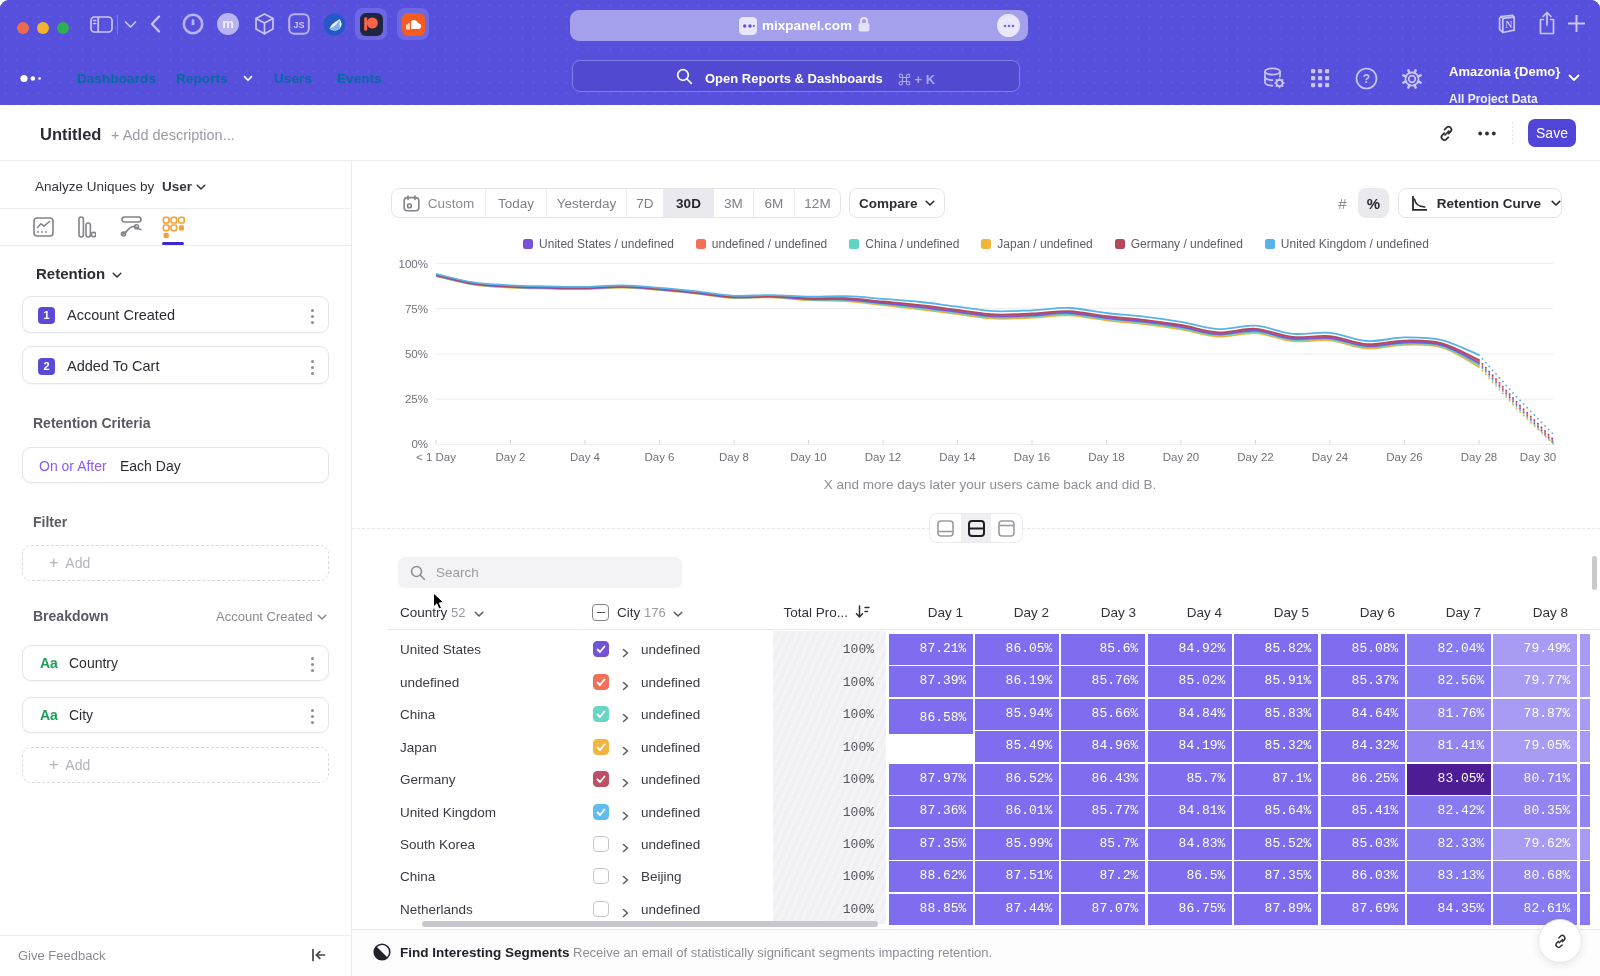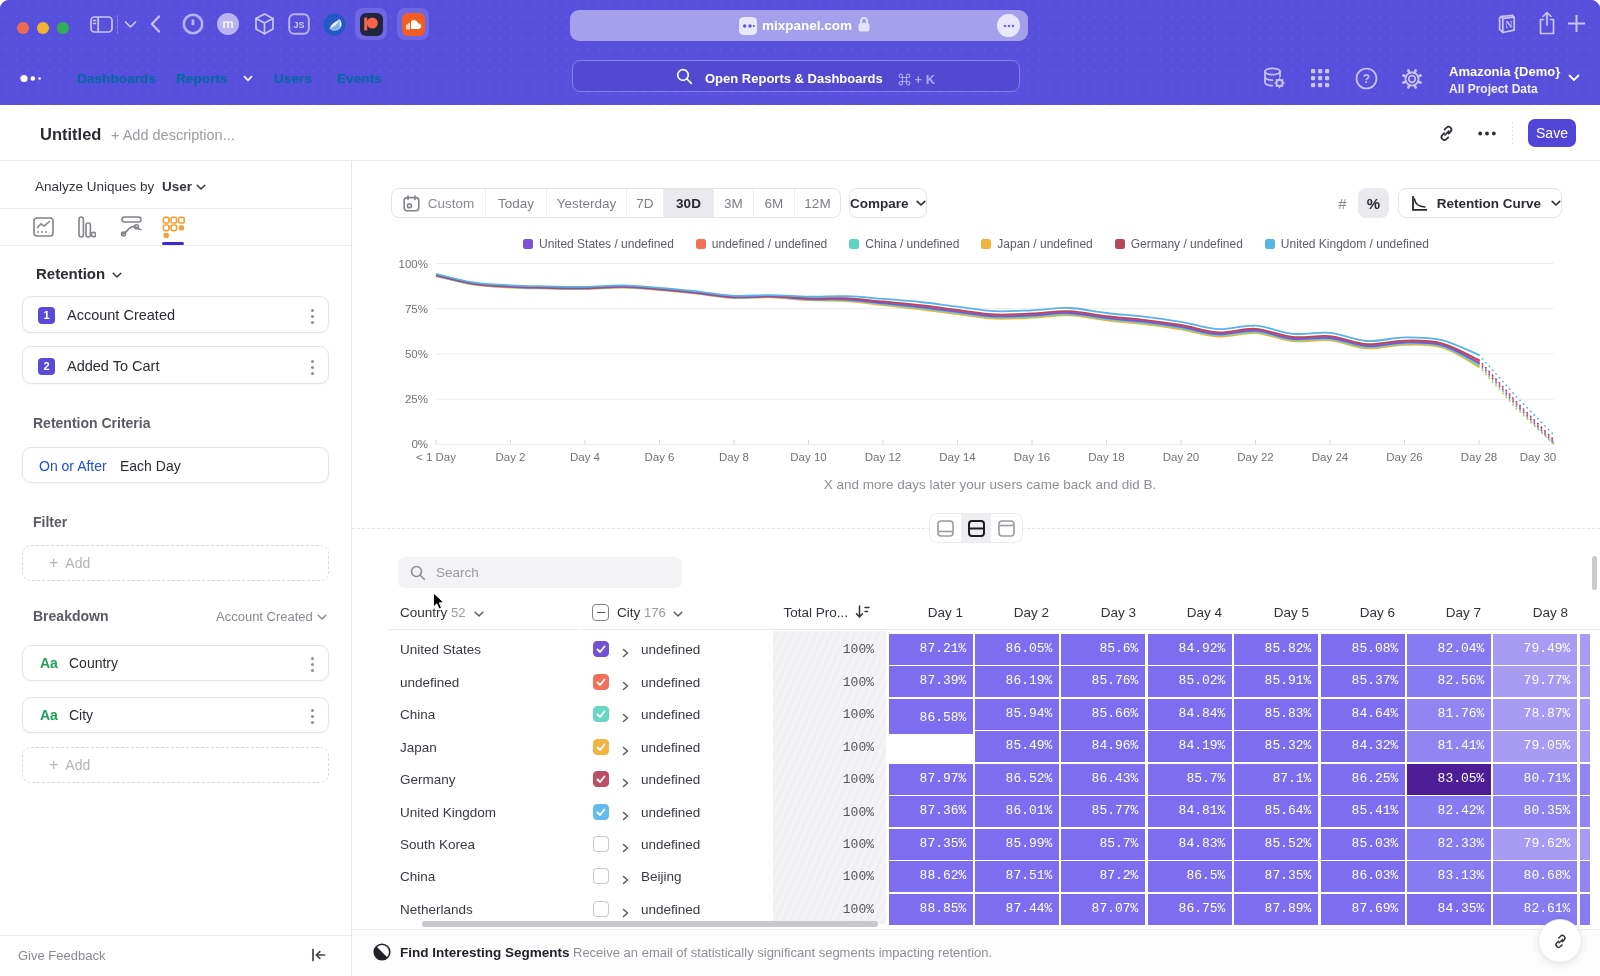--- a/index.html
+++ b/index.html
@@ -221,21 +221,21 @@
       <line x1="14.5" y1="18.1" x2="15.6" y2="20.6" stroke="#c9c5f6" stroke-width="2.6" stroke-linecap="round"></line>
       <line x1="9.5" y1="18.1" x2="8.4" y2="20.6" stroke="#c9c5f6" stroke-width="2.6" stroke-linecap="round"></line>
       <line x1="5.9" y1="14.5" x2="3.4" y2="15.6" stroke="#c9c5f6" stroke-width="2.6" stroke-linecap="round"></line>
       <line x1="5.9" y1="9.5" x2="3.4" y2="8.4" stroke="#c9c5f6" stroke-width="2.6" stroke-linecap="round"></line>
       <line x1="9.5" y1="5.9" x2="8.4" y2="3.4" stroke="#c9c5f6" stroke-width="2.6" stroke-linecap="round"></line>
       <line x1="14.5" y1="5.9" x2="15.6" y2="3.4" stroke="#c9c5f6" stroke-width="2.6" stroke-linecap="round"></line>
       <line x1="18.1" y1="9.5" x2="20.6" y2="8.4" stroke="#c9c5f6" stroke-width="2.6" stroke-linecap="round"></line>
     </svg>
   </div>
 <div class="abs" style="z-index:2;left:1449px;top:64px">
-    <div style="color:#fff;font-weight:bold;width:130px;white-space:nowrap;font-size:13px">Amazonia {Demo}<div style="font-size:12px;margin-top:3px;color:#f0eefc">All Project Data</div></div>
+    <div style="color:#fff;font-weight:bold;width:130px;white-space:nowrap;font-size:13px">Amazonia {Demo}<div style="font-size:12px;margin-top:13px;color:#f0eefc">All Project Data</div></div>
   </div>
 <div class="abs" style="z-index:2;left:1568px;top:74px">
     <svg width="12" height="8" viewBox="0 0 12 8">
       <polyline points="1.5,1.5 6,6 10.5,1.5" fill="none" stroke="#fff" stroke-width="1.8" stroke-linecap="round" stroke-linejoin="round"></polyline>
     </svg>
   </div>
 <div class="hdr"></div>
 <div class="abs" style="left:40px;top:125px;font-size:16.5px;font-weight:bold;color:#2c2c34">Untitled</div>
 <div class="abs" style="left:111px;top:127px;font-size:14.5px;color:#9b9ba4">+ Add description...</div>
 <div class="abs" style="left:1437px;top:124px">
@@ -308,21 +308,21 @@
     <div class="abs" style="left:44px;top:10px;font-size:14.5px;color:#2c2c34">Account Created</div>
     <div class="kebab" style="top:12px"></div>
   </div>
 <div class="card" style="top:346px;height:38px">
     <div class="badge" style="top:11px">2</div>
     <div class="abs" style="left:44px;top:11px;font-size:14.5px;color:#2c2c34">Added To Cart</div>
     <div class="kebab" style="top:13px"></div>
   </div>
 <div class="lbl" style="left:33px;top:415px;color:#5a5a64">Retention Criteria</div>
 <div class="card" style="top:447px;height:36px">
-    <div class="abs" style="left:16px;top:10px;font-size:14px;color:#1d4ed8">On or After</div>
+    <div class="abs" style="left:16px;top:10px;font-size:14px;color:#8b5cf6">On or After</div>
     <div class="abs" style="left:97px;top:10px;font-size:14px;color:#2c2c34">Each Day</div>
   </div>
 <div class="lbl" style="left:33px;top:514px;color:#5a5a64">Filter</div>
 <div class="dash" style="top:545px"><span style="font-size:16px;margin-right:7px">+</span>Add</div>
 <div class="lbl" style="left:33px;top:608px;color:#5a5a64">Breakdown</div>
 <div class="abs" style="left:216px;top:609px;font-size:13px;color:#8a8a93">Account Created</div>
 <div class="abs" style="left:317px;top:614px">
     <svg width="10" height="7" viewBox="0 0 10 7">
       <polyline points="1.2,1.3 5,5 8.8,1.3" fill="none" stroke="#8a8a93" stroke-width="1.5" stroke-linecap="round" stroke-linejoin="round"></polyline>
     </svg>
@@ -355,21 +355,21 @@
         <rect x="4.6" y="9" width="3.6" height="3.6" rx="0.8" fill="none" stroke="#83838c" stroke-width="1.6" stroke-linecap="round" stroke-linejoin="round"></rect>
       </svg>Custom</span>
     <span class="it" style="width:61px">Today</span>
     <span class="it" style="width:80px">Yesterday</span>
     <span class="it" style="width:37px">7D</span>
     <span class="it" style="width:50px;background:#e9e9ee;color:#26262e;font-weight:bold">30D</span>
     <span class="it" style="width:40px">3M</span>
     <span class="it" style="width:41px">6M</span>
     <span class="it" style="width:45px">12M</span>
   </div>
-<div class="btn" style="left:849px;width:78px;justify-content:center">Compare&nbsp;&nbsp;<svg width="10" height="7" viewBox="0 0 10 7">
+<div class="btn" style="left:849px;width:96px;justify-content:center">Compare&nbsp;&nbsp;<svg width="10" height="7" viewBox="0 0 10 7">
       <polyline points="1.2,1.3 5,5 8.8,1.3" fill="none" stroke="#2c2c34" stroke-width="1.6" stroke-linecap="round" stroke-linejoin="round"></polyline>
     </svg></div>
 <div class="abs" style="left:1327px;top:188px;width:62px;height:30px;border-radius:8px;display:flex;overflow:hidden">
     <div style="flex:1;display:flex;align-items:center;justify-content:center;color:#8a8a93;font-size:15px">#</div>
     <div style="flex:1;display:flex;align-items:center;justify-content:center;background:#e9e9ee;border-radius:8px;color:#26262e;font-size:15px;font-weight:bold">%</div>
   </div>
 <div class="btn" style="left:1398px;width:164px"><svg width="17" height="17" viewBox="0 0 17 17" style="margin:0 9px 0 12px">
       <path d="M2 1.5 V15 H15.5" fill="none" stroke="#26262e" stroke-width="1.8" stroke-linecap="round"></path>
       <path d="M3.5 4 C4.5 9.5 7.5 11.5 14 12" fill="none" stroke="#26262e" stroke-width="1.6" stroke-linecap="round"></path>
     </svg>Retention Curve<svg width="10" height="7" viewBox="0 0 10 7" style="margin-left:10px">

